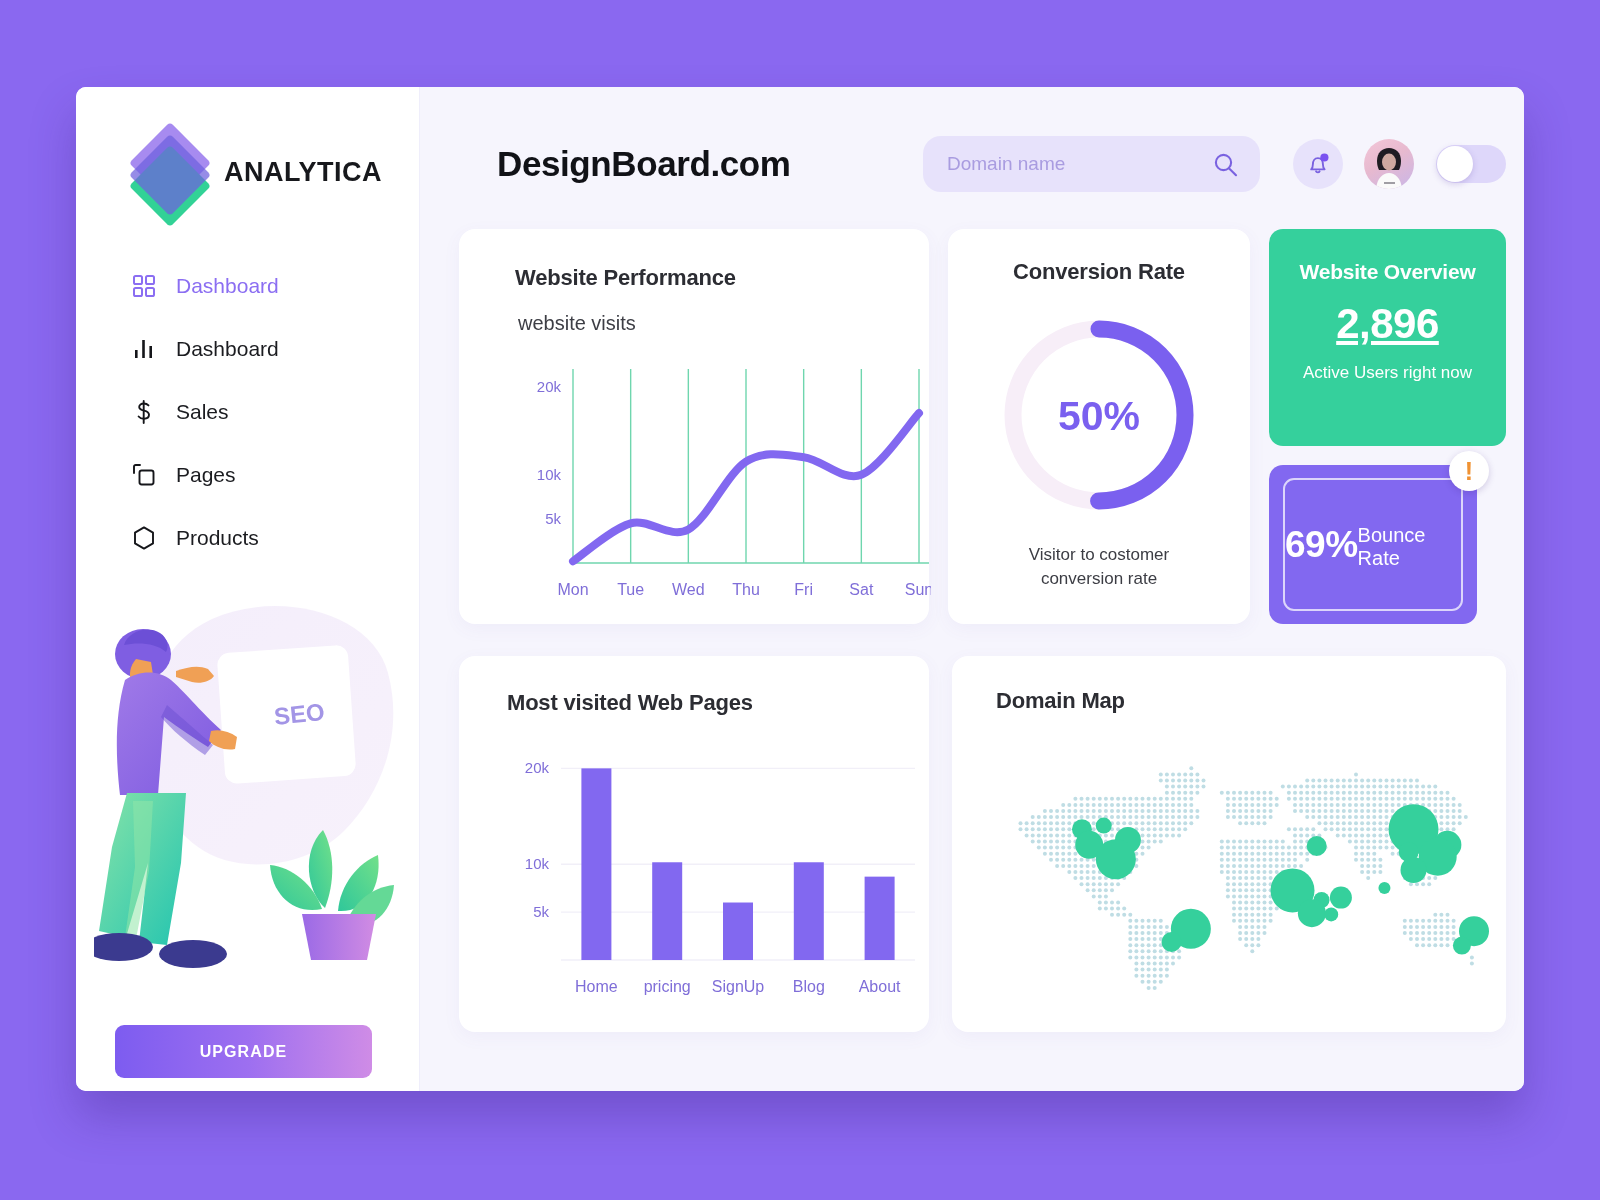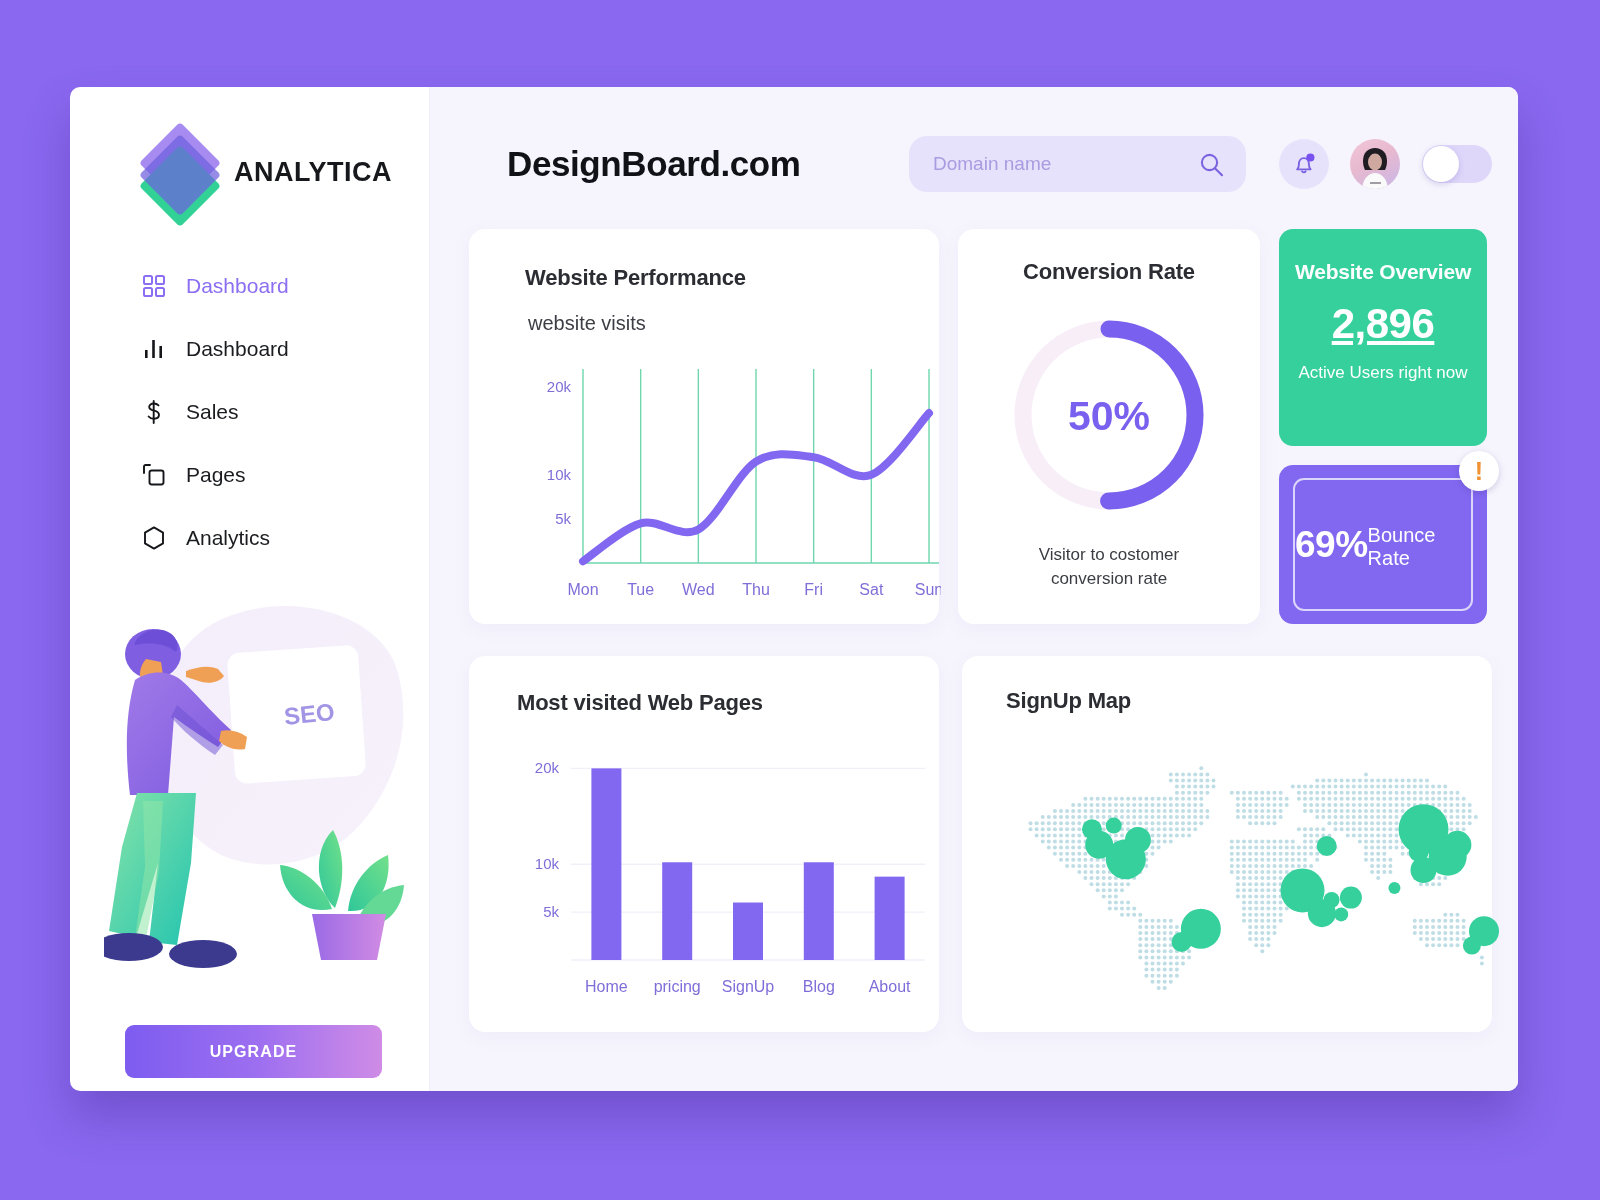--- a/index.html
+++ b/index.html
@@ -9,30 +9,29 @@
     height: 1200px;
     background: #8a68f0;
     font-family: "Liberation Sans", sans-serif;
     overflow: hidden;
     position: relative;
   }
 
   
   #app-window {
     position: absolute;
-    left: 70px;
+    left: 76px;
     top: 87px;
     width: 1448px;
     height: 1004px;
     background: #ffffff;
     border-radius: 10px;
     display: flex;
     overflow: hidden;
     box-shadow: 0 26px 46px rgba(60, 30, 130, .30);
-    padding-left: 16px;
   }
 
   
   #sidebar {
     width: 344px;
     flex: 0 0 344px;
     background: #ffffff;
     border-right: 1px solid #efeefb;
     position: relative;
   }
@@ -209,21 +208,21 @@
 
   #card-conversion { width: 302px; height: 395px; padding: 30px 0 0 0; text-align: center; position: relative; }
   #conv-caption {
     font-size: 17px; color: #3c3d44; line-height: 1.45;
     position: absolute; left: 0; right: 0; bottom: 32px;
   }
 
   #right-col { display: flex; flex-direction: column; gap: 19px; }
 
   #card-overview {
-    width: 208px; height: 217px;
+    width: 237px; height: 217px;
     background: #35d09c;
     border-radius: 14px;
     color: #fff;
     text-align: center;
     padding-top: 31px;
   }
   #ov-title { font-size: 21px; font-weight: 700; letter-spacing: -.2px; }
   #ov-value { font-size: 42px; font-weight: 700; margin-top: 16px; letter-spacing: -.5px; text-decoration: underline; }
   #ov-sub { font-size: 17px; margin-top: 14px; line-height: 1.35; padding: 0 16px; }
 
@@ -326,21 +325,21 @@
         </span>
         <span>Pages</span>
       </div>
 
       <div class="nav-item">
         <span class="nav-ico">
           <svg width="22" height="24" viewBox="0 0 22 24">
             <path d="M11 1.4 20 6.6v10.8L11 22.6 2 17.4V6.6z" fill="none" stroke="#15161a" stroke-width="1.9" stroke-linejoin="round"></path>
           </svg>
         </span>
-        <span>Analytics</span>
+        <span>Products</span>
       </div>
 
     </nav>
 
     <div id="illustration">
       <svg width="330" height="400" viewBox="0 0 330 400">
         <defs>
           <linearGradient id="gBlob" x1="0" y1="0" x2="1" y2="1">
             <stop offset="0" stop-color="#f4eefb"></stop>
               <stop offset="1" stop-color="#f7f1fb"></stop>
@@ -512,21 +511,21 @@
             <rect x="220" y="160.51162790697674" width="30" height="57.48837209302326" fill="#8268f0"></rect>
             <text x="235" y="250" text-anchor="middle" class="cat-lbl">SignUp</text>
             <rect x="290.79999999999995" y="120.26976744186047" width="30" height="97.73023255813953" fill="#8268f0"></rect>
             <text x="305.79999999999995" y="250" text-anchor="middle" class="cat-lbl">Blog</text>
             <rect x="361.59999999999997" y="134.64186046511628" width="30" height="83.35813953488372" fill="#8268f0"></rect>
             <text x="376.59999999999997" y="250" text-anchor="middle" class="cat-lbl">About</text>
           </svg>
       </div>
 
       <div class="card" id="card-map">
-        <div class="card-title" style="margin-left:24px">SignUp Map</div>
+        <div class="card-title" style="margin-left:24px">Domain Map</div>
         <svg id="visitor-map" width="520" height="300" style="margin-top:8px">
             <g fill="#bfdde4">
               <circle cx="219.2999999999999" cy="46.3" r="2"></circle>
               <circle cx="188.79999999999993" cy="52.4" r="2"></circle>
               <circle cx="194.89999999999992" cy="52.4" r="2"></circle>
               <circle cx="200.99999999999991" cy="52.4" r="2"></circle>
               <circle cx="207.0999999999999" cy="52.4" r="2"></circle>
               <circle cx="213.1999999999999" cy="52.4" r="2"></circle>
               <circle cx="219.2999999999999" cy="52.4" r="2"></circle>
               <circle cx="225.3999999999999" cy="52.4" r="2"></circle>

